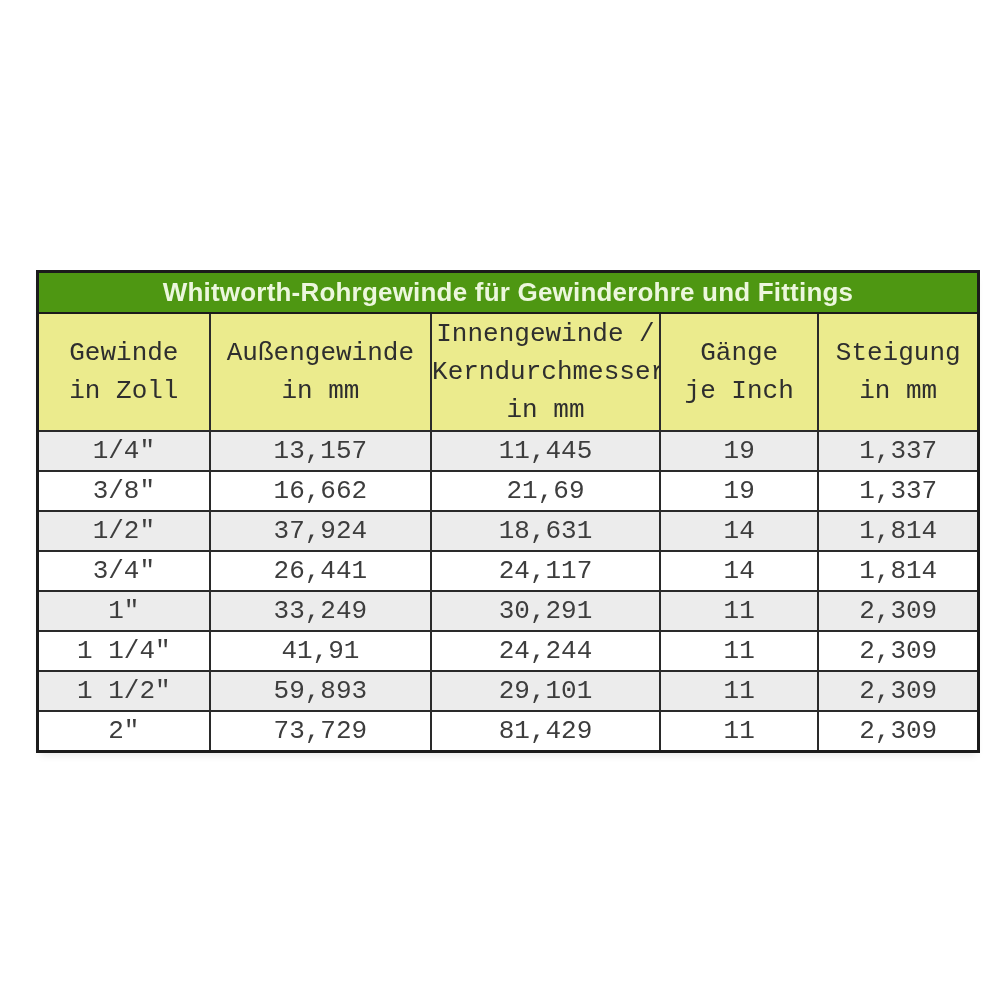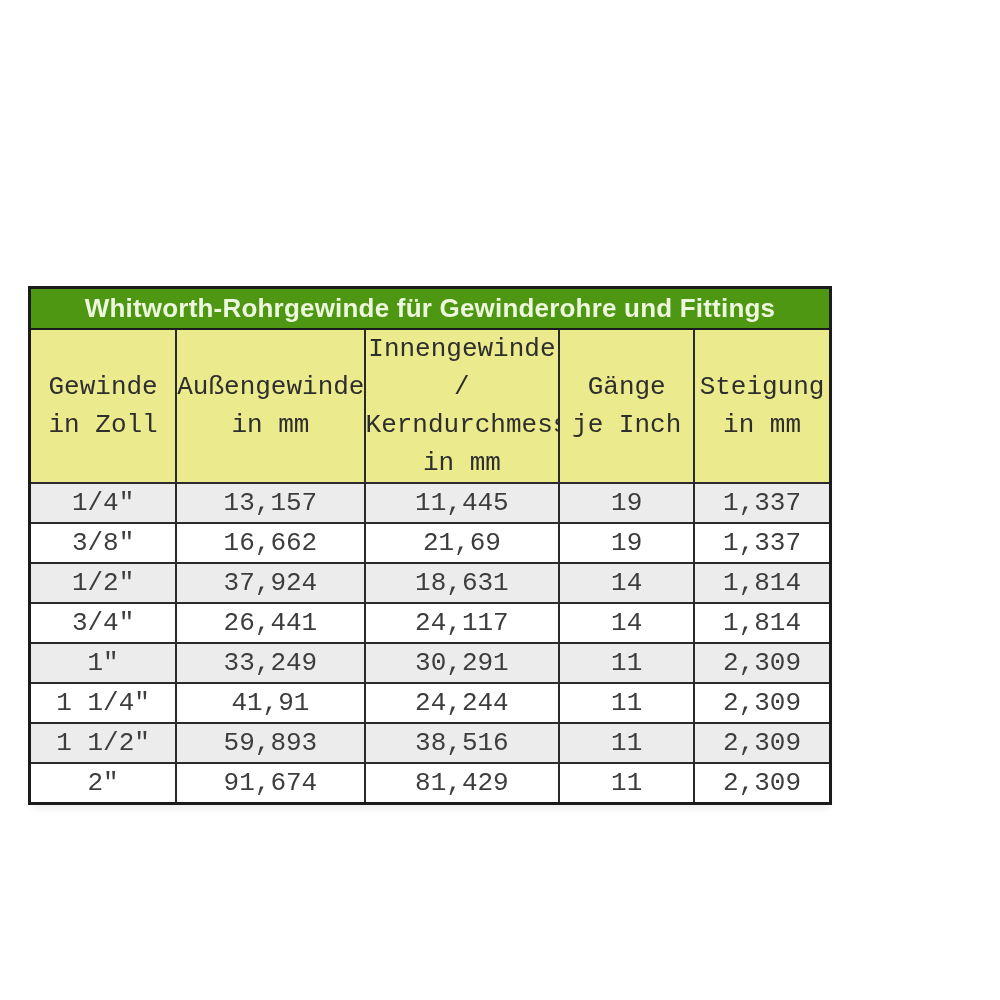--- a/index.html
+++ b/index.html
@@ -12,27 +12,26 @@
   }
   .page {
     position: relative;
     width: 1000px;
     height: 1000px;
     background: #ffffff;
     overflow: hidden;
   }
   .table-wrap {
     position: absolute;
-    left: 28px;
+    left: 36px;
     top: 270px;
-    width: 804px;
+    width: 944px;
     box-sizing: border-box;
     border: 3px solid #1b1b1b;
     box-shadow: 0 6px 8px -4px rgba(0,0,0,0.10);
-    margin-top: 16px;
   }
   .title-bar {
     background: #4e9712;
     height: 39px;
     line-height: 39px;
     text-align: center;
     color: #ecf7dd;
     font-size: 26px;
     font-weight: bold;
     letter-spacing: 0.2px;
@@ -151,27 +150,27 @@
         <tr class="odd">
           <td>1 1/4"</td>
           <td>41,91</td>
           <td>24,244</td>
           <td>11</td>
           <td>2,309</td>
         </tr>
         <tr class="even">
           <td>1 1/2"</td>
           <td>59,893</td>
-          <td>38,516</td>
+          <td>29,101</td>
           <td>11</td>
           <td>2,309</td>
         </tr>
         <tr class="odd">
           <td>2"</td>
-          <td>91,674</td>
+          <td>73,729</td>
           <td>81,429</td>
           <td>11</td>
           <td>2,309</td>
         </tr>
       </tbody>
     </table>
   </div>
 </div>
 
 </body></html>

